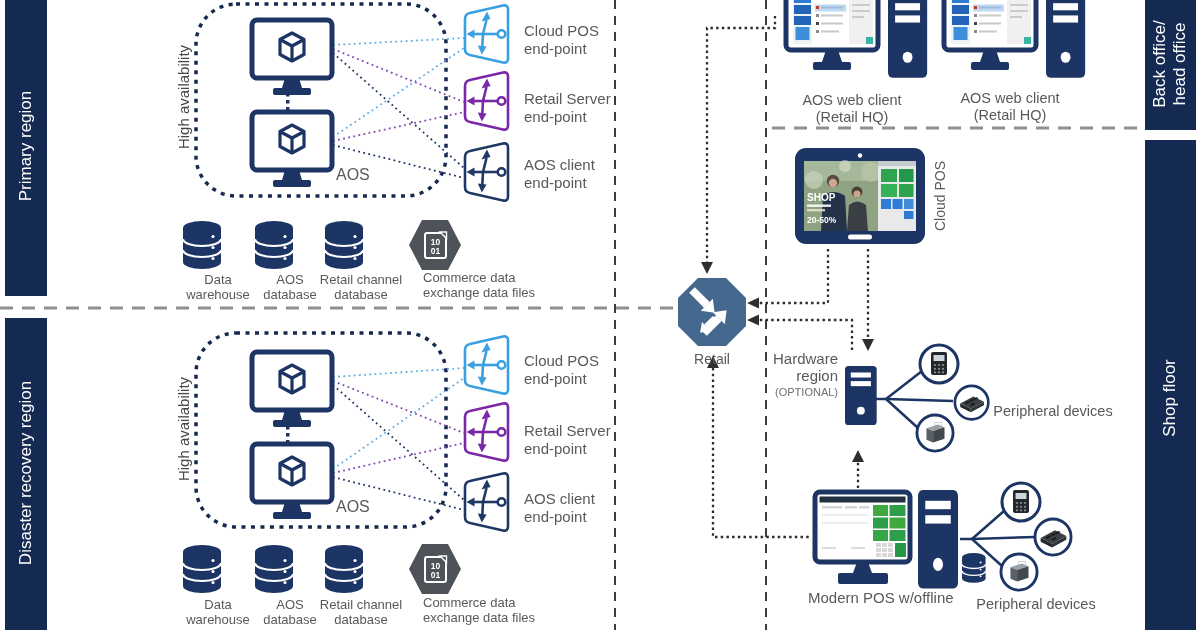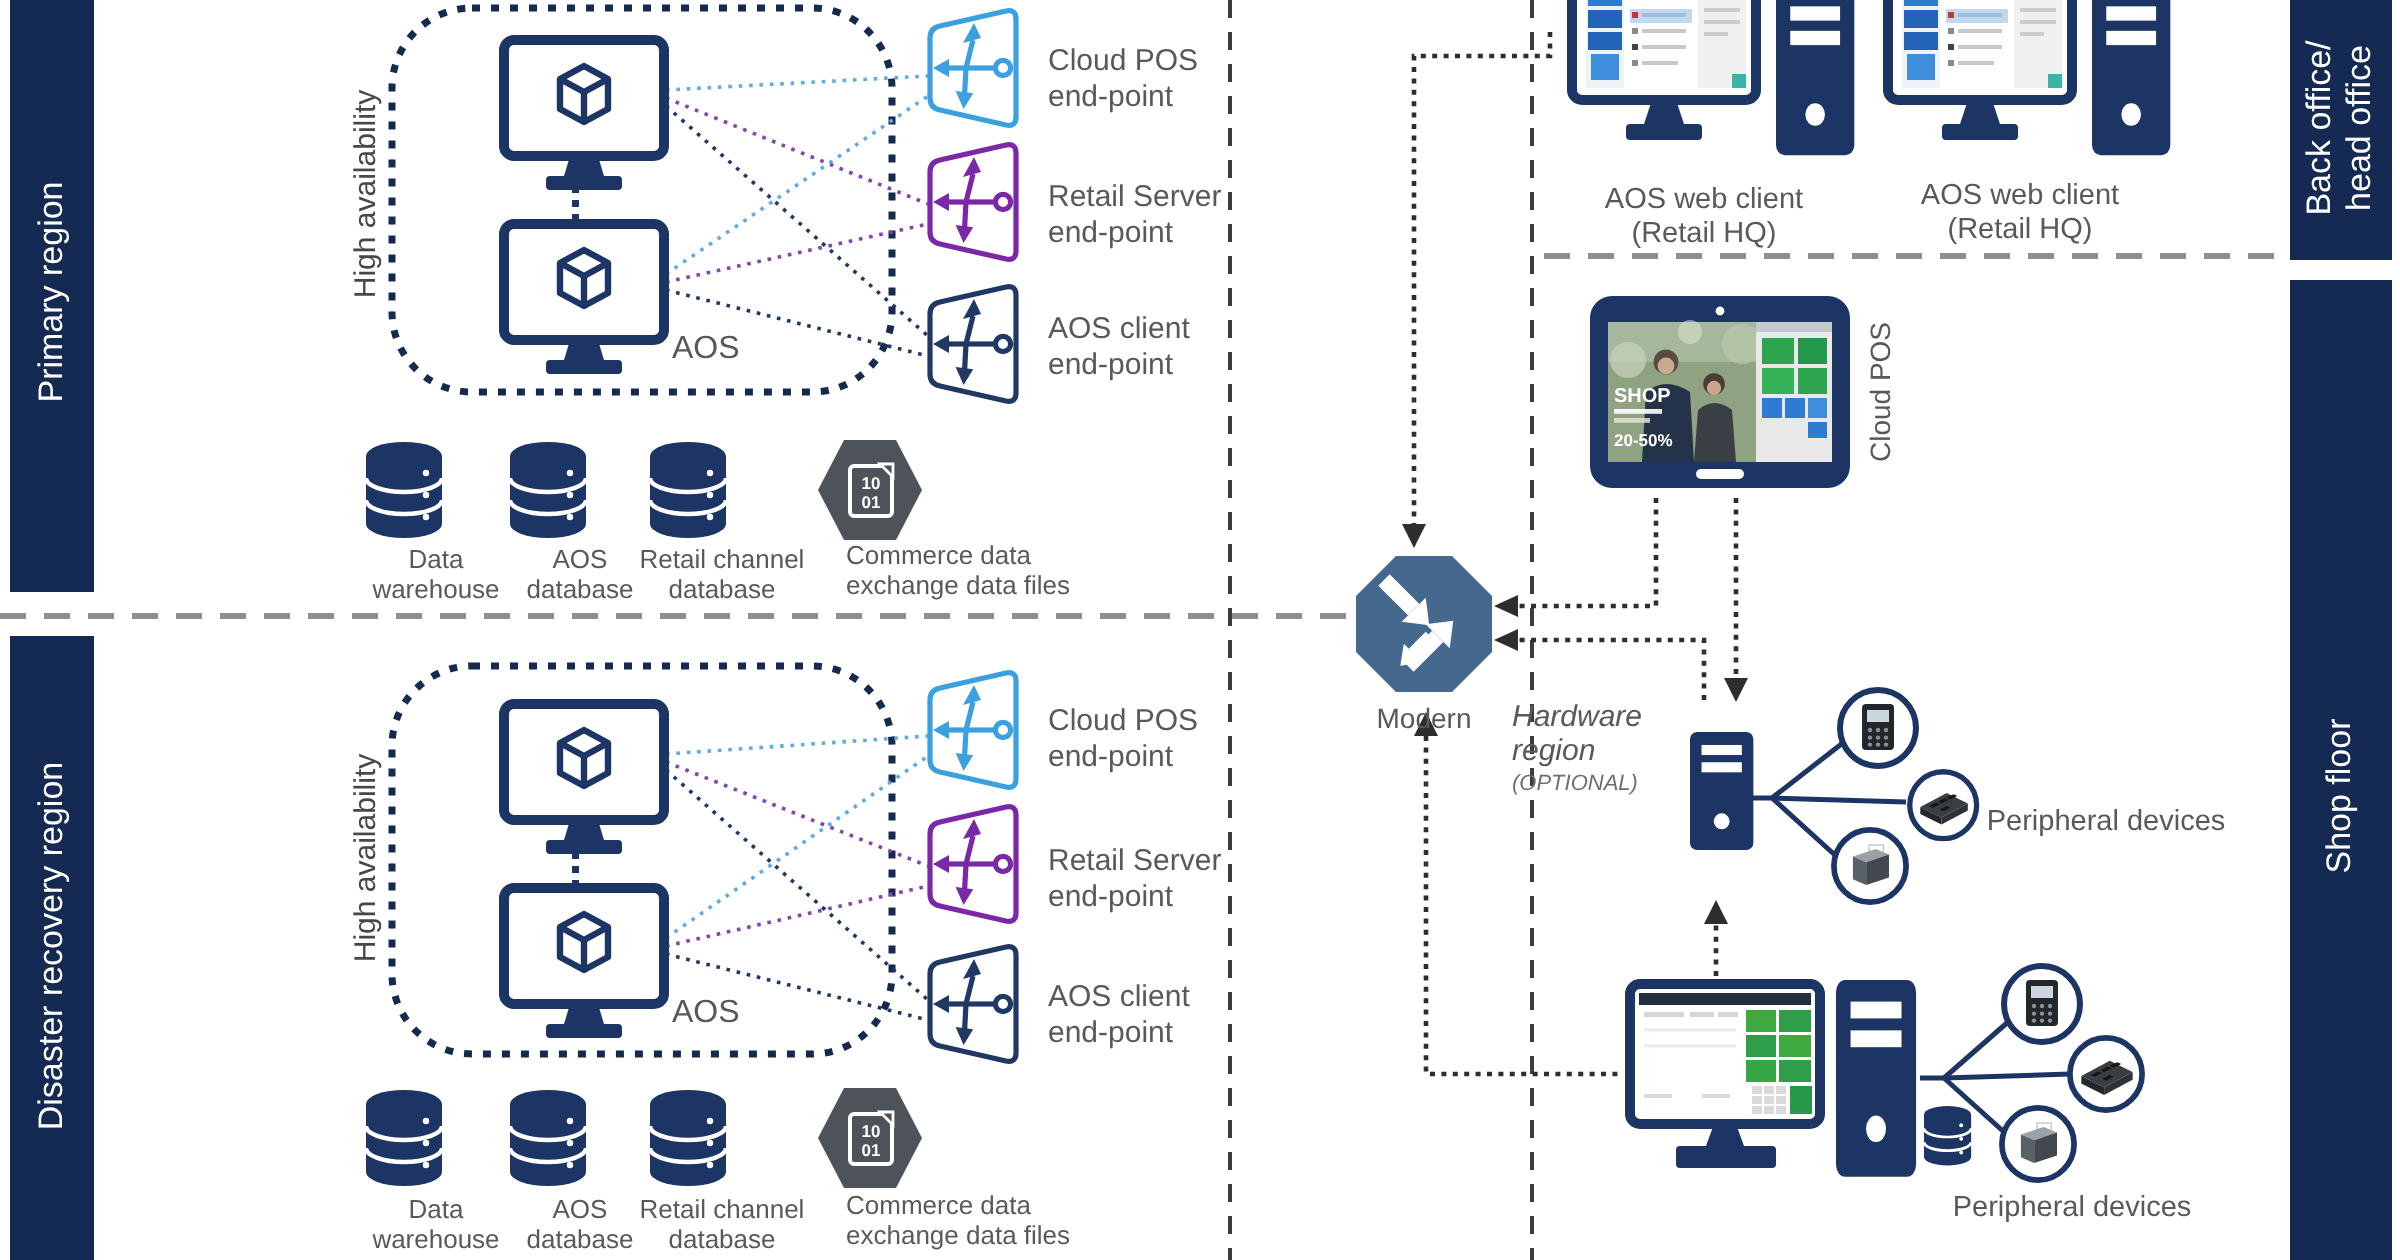--- a/index.html
+++ b/index.html
@@ -420,34 +420,35 @@
 <div class="lbl small center" style="left:232px;top:597px;width:84px;">AOS database</div>
 <div class="lbl small center" style="left:300px;top:597px;width:90px;">
   <div>Retail channel</div>
       <div>database</div>
 </div>
 <div class="lbl small" style="left:407px;top:595px;width:120px;">
   <div>Commerce data</div>
       <div>exchange data files</div>
 </div>
 
-<div class="lbl center" style="left:680px;top:350px;width:64px;font-size:14px;">Modern</div>
+<div class="lbl center" style="left:680px;top:350px;width:64px;font-size:14px;">Retail</div>
 
 <div class="lbl center" style="left:772px;top:92px;width:160px;font-size:14.5px;line-height:17px;">
   <div>AOS web client</div>
       <div>(Retail HQ)</div>
 </div>
 <div class="lbl center" style="left:930px;top:90px;width:160px;font-size:14.5px;line-height:17px;">
   <div>AOS web client</div>
       <div>(Retail HQ)</div>
 </div>
 
-<div class="lbl" style="left:756px;top:350px;width:82px;text-align:left;line-height:17px;font-style:italic;">
+<div class="lbl" style="left:756px;top:350px;width:82px;text-align:right;line-height:17px;">
   <div>Hardware</div>
   <div>region</div>
   <div class="opt">(OPTIONAL)</div>
 </div>
 <div class="lbl center" style="left:993px;top:402px;width:120px;font-size:14.5px;">Peripheral devices</div>
 <div class="lbl" style="left:808px;top:589px;width:170px;line-height:18px;">
+  <div>Modern POS w/offline</div>
 </div>
 <div class="lbl center" style="left:972px;top:595px;width:128px;font-size:14.5px;">Peripheral devices</div>
 
 </div>
 
 </body></html>

